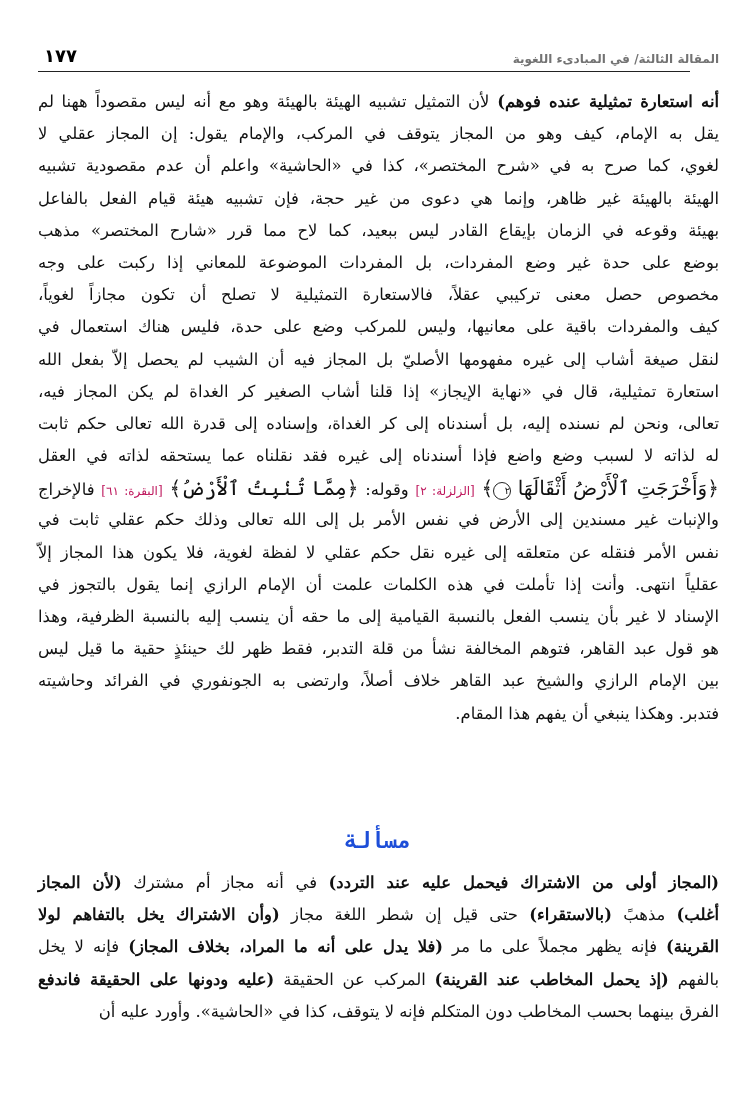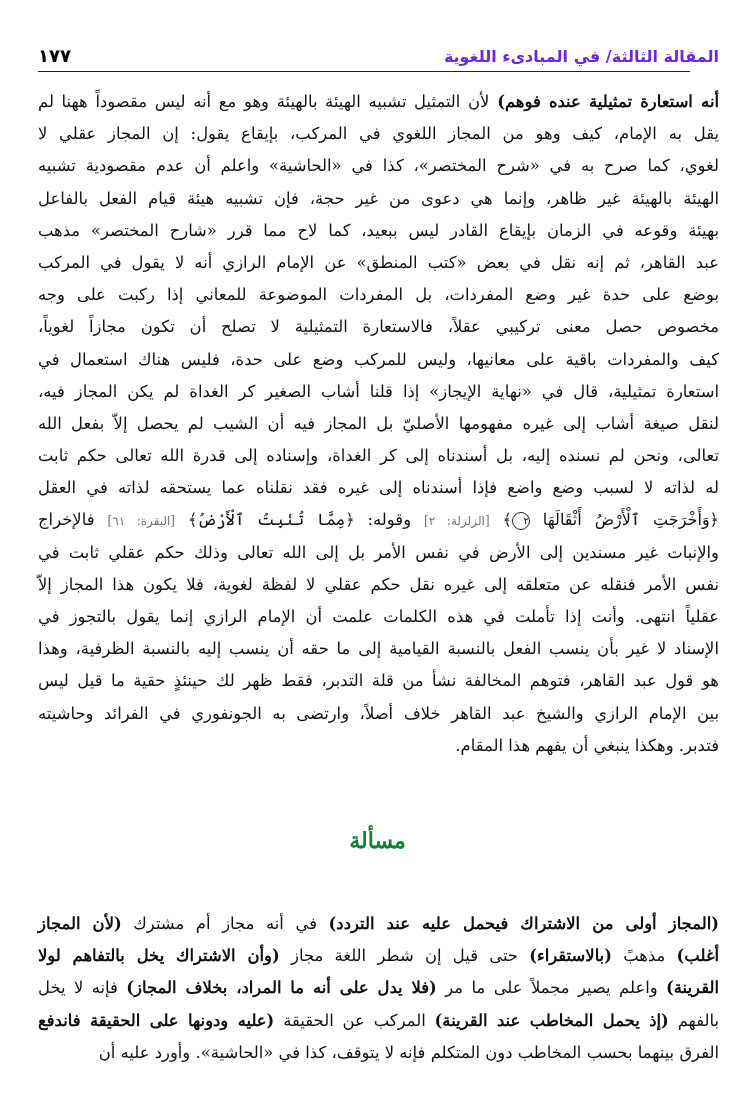--- a/index.html
+++ b/index.html
@@ -28,31 +28,32 @@
       height: 28px;
       display: flex;
       flex-direction: row;
       justify-content: space-between;
       align-items: flex-end;
       direction: rtl;
     }
     .header-title {
       font-family: "DejaVu Sans", "Liberation Sans", sans-serif;
       font-weight: bold;
-      font-size: 16px;
-      color: #6d28d9;
+      font-size: 12px;
+      color: #737373;
       white-space: nowrap;
       padding-right: 0;
     }
     .page-number {
       font-family: "DejaVu Sans", "Liberation Sans", sans-serif;
       font-weight: bold;
       font-size: 18px;
       color: #000;
       direction: ltr;
+      margin-left: 6px;
     }
     .header-rule {
       position: absolute;
       top: 71px;
       left: 38px;
       width: 652px;
       height: 0;
       border-top: 1.6px solid #222;
     }
     .body-text {
@@ -76,90 +77,90 @@
       word-spacing: 0px;
     }
     .body-text .line.last {
       text-align-last: right;
     }
     .b {
       font-weight: bold;
       margin-top: 21px;
     }
     .quran {
-      font-size: 16px;
+      font-size: 20px;
+      font-family: Liberation Serif, serif;
     }
     .ref {
       font-size: 12px;
-      color: #737373;
+      color: #be185d;
     }
     .ayah-mark {
       display: inline-block;
       width: 16px;
       height: 16px;
       border: 1.5px double #222;
       border-radius: 50%;
       font-size: 10px;
       line-height: 16px;
       text-align: center;
       vertical-align: middle;
     }
     #section1 { top: 86px; }
     .section-title {
       position: absolute;
       top: 828px;
       left: 0;
       width: 755px;
       text-align: center;
-      font-family: Liberation Sans, sans-serif;
+      font-family: Liberation Mono, monospace;
       font-weight: bold;
       font-size: 22px;
-      color: #15803d;
+      color: #1d4ed8;
       direction: rtl;
     }
-    #section2 { top: 908px; }
+    #section2 { top: 867px; }
   </style>
 </head>
 <body>
 
 <div class="page">
 
   <div class="running-header">
     <span class="header-title">المقالة الثالثة/ في المبادىء اللغوية</span>
     <span class="page-number">١٧٧</span>
   </div>
   <div class="header-rule"></div>
 
   <div class="body-text" id="section1">
       <span class="line"><span class="b">أنه استعارة تمثيلية عنده فوهم)</span><span> لأن التمثيل تشبيه الهيئة بالهيئة وهو مع أنه ليس مقصوداً ههنا لم</span></span>
-      <span class="line"><span>يقل به الإمام، كيف وهو من المجاز اللغوي في المركب، بإيقاع يقول: إن المجاز عقلي لا</span></span>
+      <span class="line"><span>يقل به الإمام، كيف وهو من المجاز يتوقف في المركب، والإمام يقول: إن المجاز عقلي لا</span></span>
       <span class="line"><span>لغوي، كما صرح به في «شرح المختصر»، كذا في «الحاشية» واعلم أن عدم مقصودية تشبيه</span></span>
       <span class="line"><span>الهيئة بالهيئة غير ظاهر، وإنما هي دعوى من غير حجة، فإن تشبيه هيئة قيام الفعل بالفاعل</span></span>
       <span class="line"><span>بهيئة وقوعه في الزمان بإيقاع القادر ليس ببعيد، كما لاح مما قرر «شارح المختصر» مذهب</span></span>
-      <span class="line"><span>عبد القاهر، ثم إنه نقل في بعض «كتب المنطق» عن الإمام الرازي أنه لا يقول في المركب</span></span>
       <span class="line"><span>بوضع على حدة غير وضع المفردات، بل المفردات الموضوعة للمعاني إذا ركبت على وجه</span></span>
       <span class="line"><span>مخصوص حصل معنى تركيبي عقلاً، فالاستعارة التمثيلية لا تصلح أن تكون مجازاً لغوياً،</span></span>
       <span class="line"><span>كيف والمفردات باقية على معانيها، وليس للمركب وضع على حدة، فليس هناك استعمال في</span></span>
+      <span class="line"><span>لنقل صيغة أشاب إلى غيره مفهومها الأصليّ بل المجاز فيه أن الشيب لم يحصل إلاّ بفعل الله</span></span>
       <span class="line"><span>استعارة تمثيلية، قال في «نهاية الإيجاز» إذا قلنا أشاب الصغير كر الغداة لم يكن المجاز فيه،</span></span>
-      <span class="line"><span>لنقل صيغة أشاب إلى غيره مفهومها الأصليّ بل المجاز فيه أن الشيب لم يحصل إلاّ بفعل الله</span></span>
       <span class="line"><span>تعالى، ونحن لم نسنده إليه، بل أسندناه إلى كر الغداة، وإسناده إلى قدرة الله تعالى حكم ثابت</span></span>
       <span class="line"><span>له لذاته لا لسبب وضع واضع فإذا أسندناه إلى غيره فقد نقلناه عما يستحقه لذاته في العقل</span></span>
       <span class="line"><span class="quran">﴿وَأَخْرَجَتِ ٱلْأَرْضُ أَثْقَالَهَا </span><span class="ayah-mark">٢</span><span class="quran">﴾ </span><span class="ref">[الزلزلة: ٢]</span><span> وقوله: </span><span class="quran">﴿مِمَّا تُنۢبِتُ ٱلْأَرْضُ﴾</span><span> </span><span class="ref">[البقرة: ٦١]</span><span> فالإخراج</span></span>
       <span class="line"><span>والإنبات غير مسندين إلى الأرض في نفس الأمر بل إلى الله تعالى وذلك حكم عقلي ثابت في</span></span>
       <span class="line"><span>نفس الأمر فنقله عن متعلقه إلى غيره نقل حكم عقلي لا لفظة لغوية، فلا يكون هذا المجاز إلاّ</span></span>
       <span class="line"><span>عقلياً انتهى. وأنت إذا تأملت في هذه الكلمات علمت أن الإمام الرازي إنما يقول بالتجوز في</span></span>
       <span class="line"><span>الإسناد لا غير بأن ينسب الفعل بالنسبة القيامية إلى ما حقه أن ينسب إليه بالنسبة الظرفية، وهذا</span></span>
       <span class="line"><span>هو قول عبد القاهر، فتوهم المخالفة نشأ من قلة التدبر، فقط ظهر لك حينئذٍ حقية ما قيل ليس</span></span>
       <span class="line"><span>بين الإمام الرازي والشيخ عبد القاهر خلاف أصلاً، وارتضى به الجونفوري في الفرائد وحاشيته</span></span>
       <span class="line last"><span>فتدبر. وهكذا ينبغي أن يفهم هذا المقام.</span></span>
     </div>
 
   <div class="section-title">مسألة</div>
 
   <div class="body-text" id="section2">
       <span class="line"><span class="b">(المجاز أولى من الاشتراك فيحمل عليه عند التردد)</span><span> في أنه مجاز أم مشترك </span><span class="b">(لأن المجاز</span></span>
       <span class="line"><span class="b">أغلب)</span><span> مذهبً </span><span class="b">(بالاستقراء)</span><span> حتى قيل إن شطر اللغة مجاز </span><span class="b">(وأن الاشتراك يخل بالتفاهم لولا</span></span>
-      <span class="line"><span class="b">القرينة)</span><span> واعلم يصير مجملاً على ما مر </span><span class="b">(فلا يدل على أنه ما المراد، بخلاف المجاز)</span><span> فإنه لا يخل</span></span>
+      <span class="line"><span class="b">القرينة)</span><span> فإنه يظهر مجملاً على ما مر </span><span class="b">(فلا يدل على أنه ما المراد، بخلاف المجاز)</span><span> فإنه لا يخل</span></span>
       <span class="line"><span>بالفهم </span><span class="b">(إذ يحمل المخاطب عند القرينة)</span><span> المركب عن الحقيقة </span><span class="b">(عليه ودونها على الحقيقة فاندفع</span></span>
       <span class="line last"><span>الفرق بينهما بحسب المخاطب دون المتكلم فإنه لا يتوقف، كذا في «الحاشية». وأورد عليه أن</span></span>
     </div>
 
 </div>
 
 </body></html>

